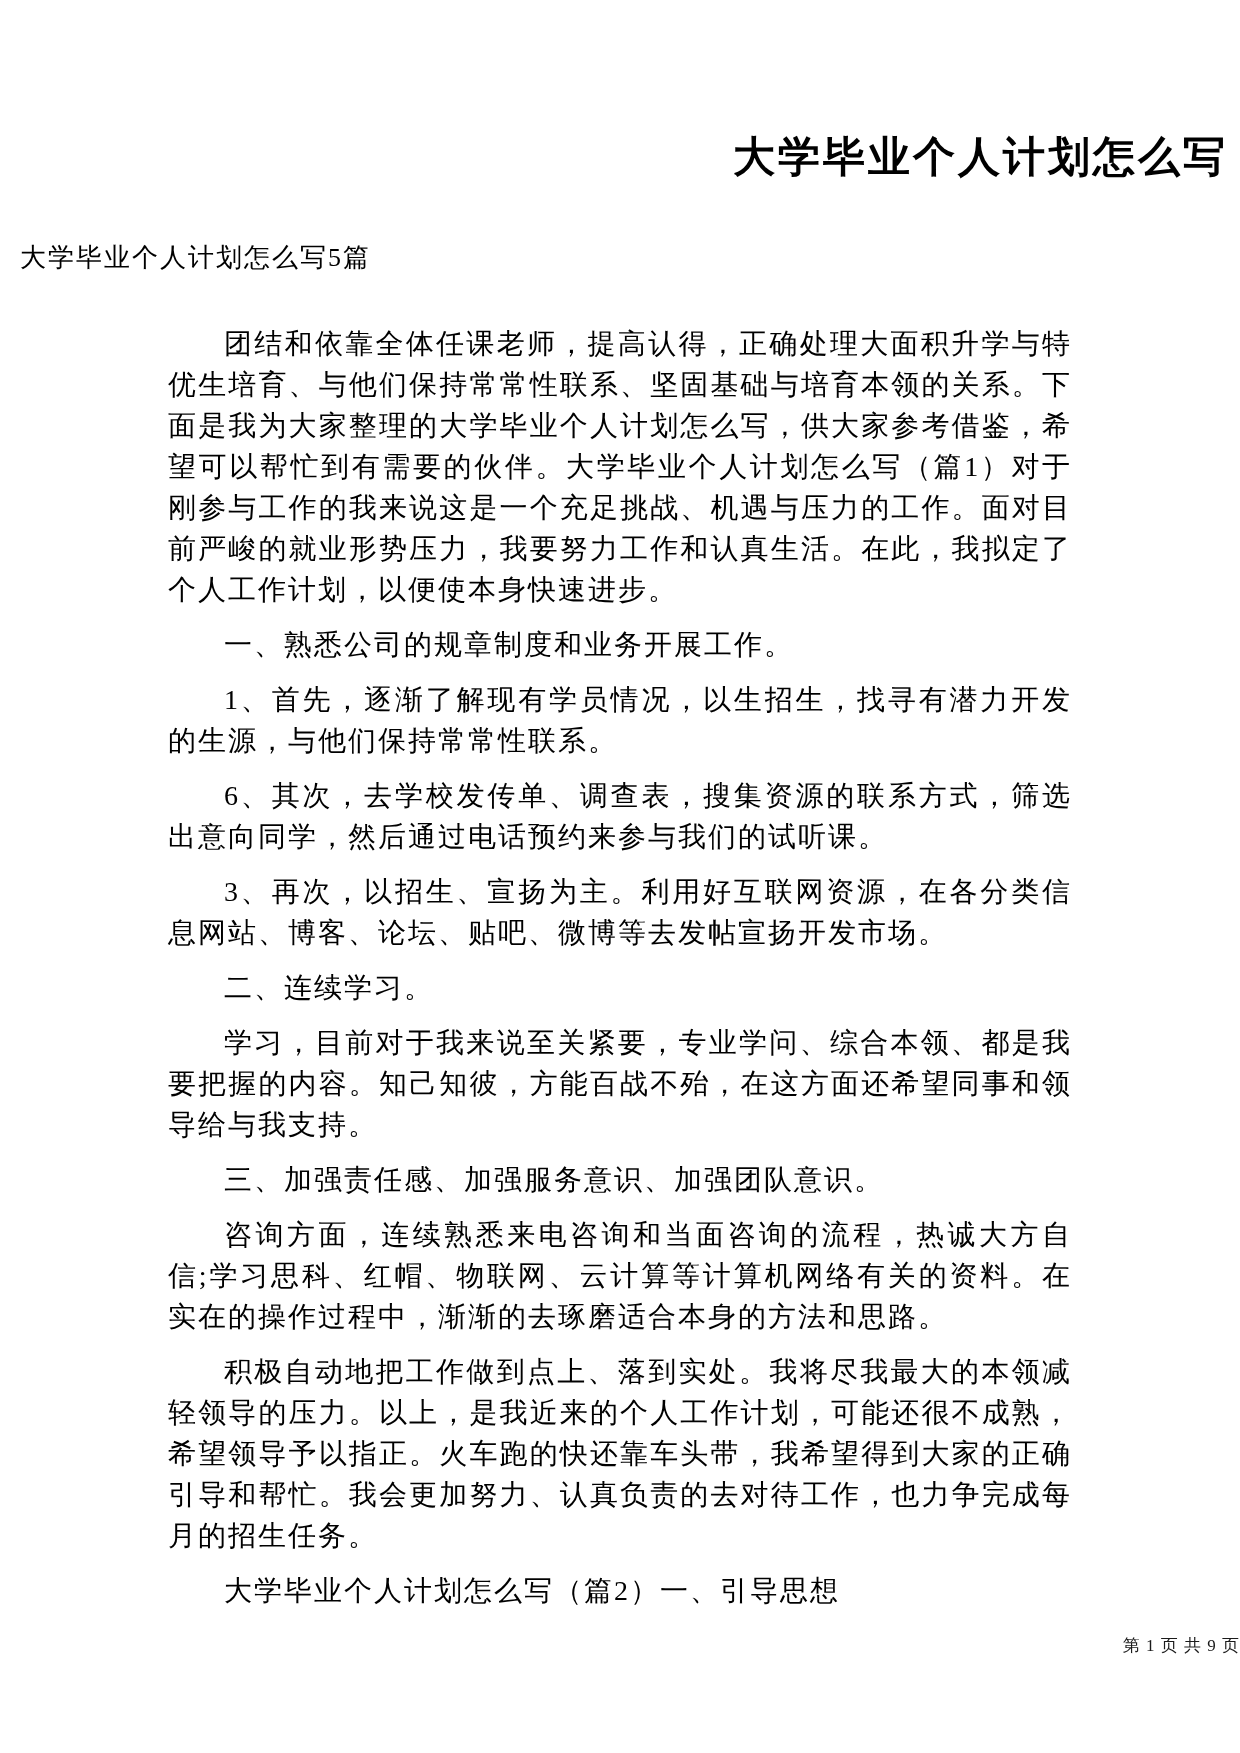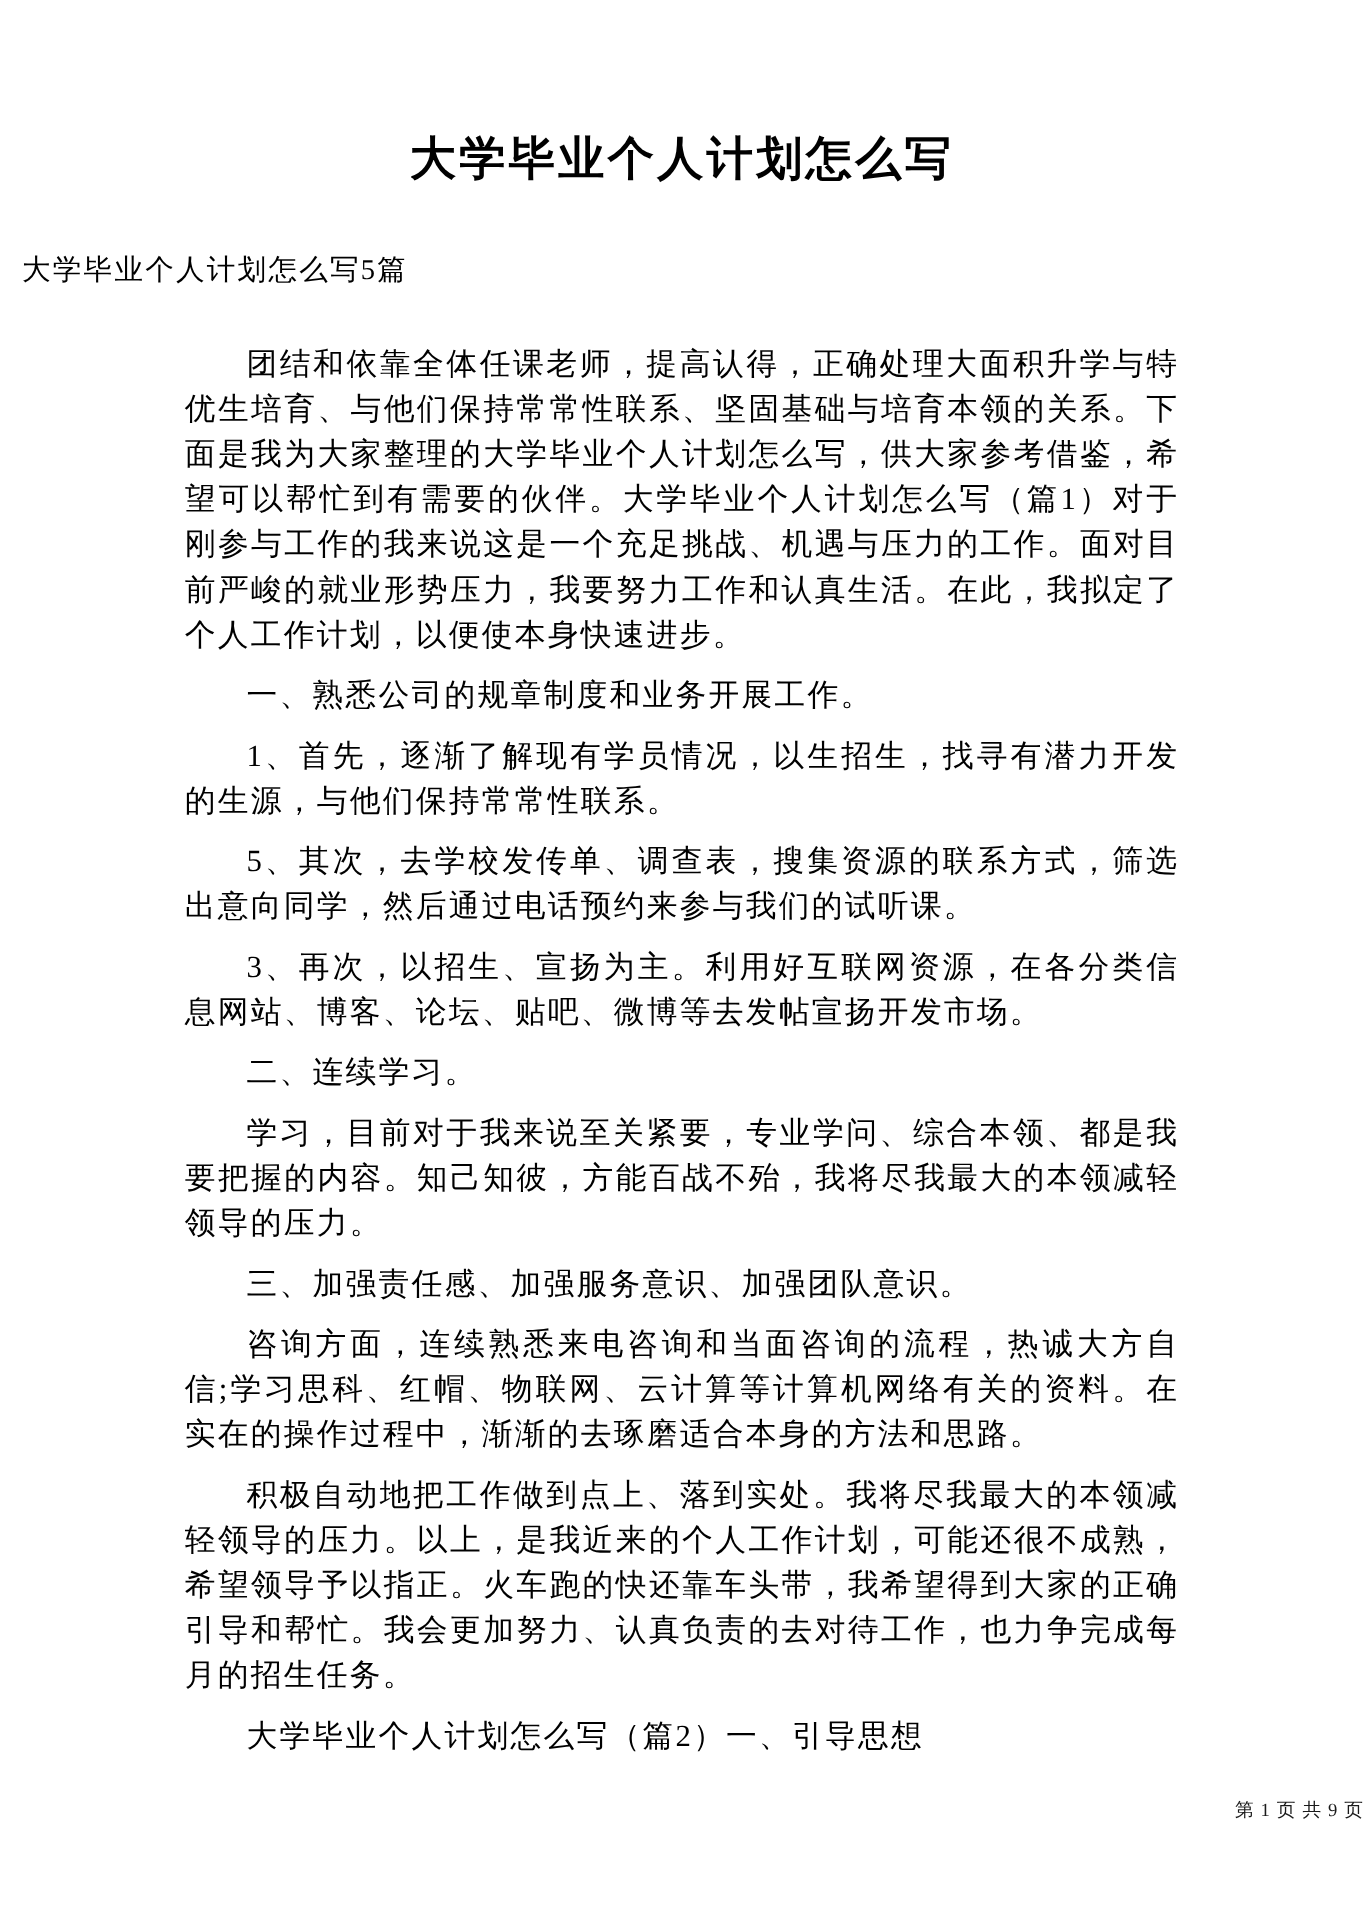--- a/index.html
+++ b/index.html
@@ -12,23 +12,23 @@
     width: 1240px;
     height: 1753px;
     margin: 0 auto;
     background: #ffffff;
     color: #000000;
     font-family: "Liberation Serif", "DejaVu Serif", serif;
     overflow: hidden;
     box-sizing: border-box;
   }
   .doc-title {
-    margin: 0;
+    margin: 12px;
     padding-top: 120px;
-    text-align: center;
+    text-align: right;
     font-size: 42px;
     font-weight: bold;
     letter-spacing: 3px;
     line-height: 1.2;
   }
   .doc-subtitle {
     margin-top: 58px;
     text-align: left;
     font-size: 26px;
     letter-spacing: 2px;
@@ -63,24 +63,24 @@
 
 <div class="page">
   <h1 class="doc-title">大学毕业个人计划怎么写</h1>
 
   <div class="doc-subtitle">大学毕业个人计划怎么写5篇</div>
 
   <div class="doc-body">
       <p>团结和依靠全体任课老师，提高认得，正确处理大面积升学与特优生培育、与他们保持常常性联系、坚固基础与培育本领的关系。下面是我为大家整理的大学毕业个人计划怎么写，供大家参考借鉴，希望可以帮忙到有需要的伙伴。大学毕业个人计划怎么写（篇1）对于刚参与工作的我来说这是一个充足挑战、机遇与压力的工作。面对目前严峻的就业形势压力，我要努力工作和认真生活。在此，我拟定了个人工作计划，以便使本身快速进步。</p>
       <p>一、熟悉公司的规章制度和业务开展工作。</p>
       <p>1、首先，逐渐了解现有学员情况，以生招生，找寻有潜力开发的生源，与他们保持常常性联系。</p>
-      <p>5、其次，去学校发传单、调查表，搜集资源的联系方式，筛选出意向同学，然后通过电话预约来参与我们的试听课。</p>
+      <p>6、其次，去学校发传单、调查表，搜集资源的联系方式，筛选出意向同学，然后通过电话预约来参与我们的试听课。</p>
       <p>3、再次，以招生、宣扬为主。利用好互联网资源，在各分类信息网站、博客、论坛、贴吧、微博等去发帖宣扬开发市场。</p>
       <p>二、连续学习。</p>
-      <p>学习，目前对于我来说至关紧要，专业学问、综合本领、都是我要把握的内容。知己知彼，方能百战不殆，我将尽我最大的本领减轻领导的压力。</p>
+      <p>学习，目前对于我来说至关紧要，专业学问、综合本领、都是我要把握的内容。知己知彼，方能百战不殆，在这方面还希望同事和领导给与我支持。</p>
       <p>三、加强责任感、加强服务意识、加强团队意识。</p>
       <p>咨询方面，连续熟悉来电咨询和当面咨询的流程，热诚大方自信;学习思科、红帽、物联网、云计算等计算机网络有关的资料。在实在的操作过程中，渐渐的去琢磨适合本身的方法和思路。</p>
       <p>积极自动地把工作做到点上、落到实处。我将尽我最大的本领减轻领导的压力。以上，是我近来的个人工作计划，可能还很不成熟，希望领导予以指正。火车跑的快还靠车头带，我希望得到大家的正确引导和帮忙。我会更加努力、认真负责的去对待工作，也力争完成每月的招生任务。</p>
       <p>大学毕业个人计划怎么写（篇2）一、引导思想</p>
     </div>
 
   <div class="page-footer">
     <span>第 1 页 共 9 页</span>
   </div>
 </div>

